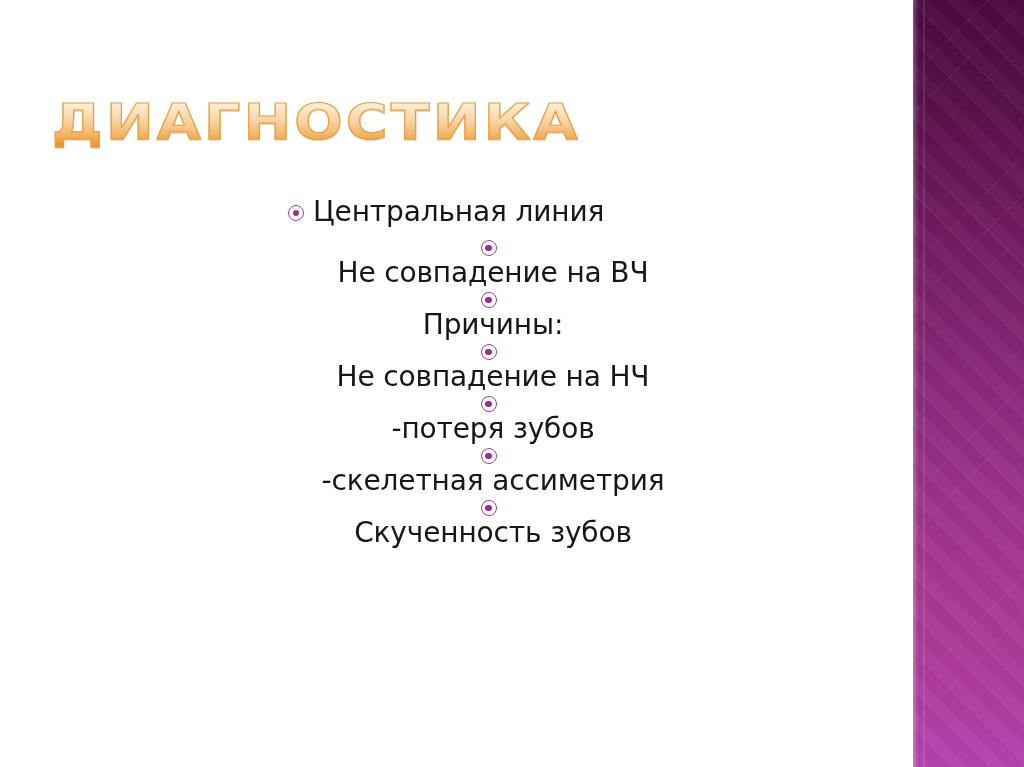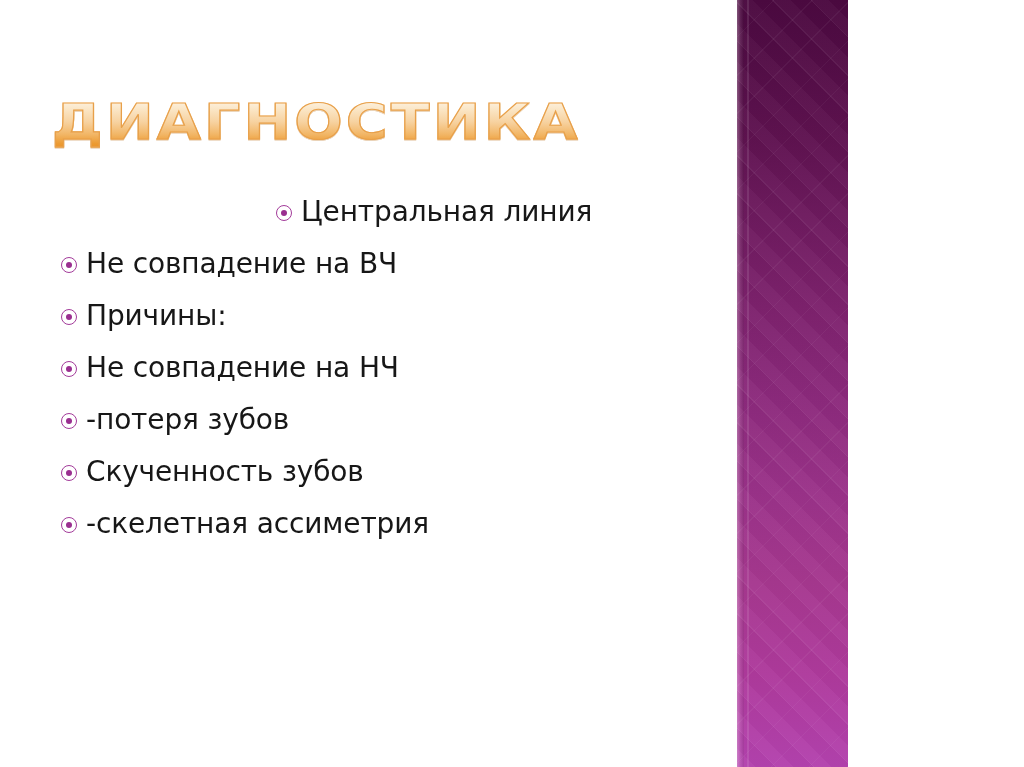--- a/index.html
+++ b/index.html
@@ -5,21 +5,21 @@
   html, body {
     margin: 0;
     padding: 0;
     background: #ffffff;
   }
   body {
     font-family: "DejaVu Sans", "Liberation Sans", sans-serif;
   }
   #slide {
     position: relative;
-    width: 848px;
+    width: 1024px;
     height: 767px;
     background: #ffffff;
     overflow: hidden;
   }
 
   
   #side-band {
     position: absolute;
     top: 0;
     right: 0;
@@ -111,34 +111,35 @@
     color: transparent;
     -webkit-text-fill-color: transparent;
     -webkit-text-stroke: 1.1px #e8a04a;
     paint-order: stroke fill;
     filter: drop-shadow(0.8px 1px 0.6px rgba(190,120,40,0.33));
   }
 
   
   #bullet-list {
     position: absolute;
-    left: 1px;
+    left: 13px;
     top: 186px;
     width: 900px;
   }
   .bullet-row {
     display: flex;
     align-items: center;
     height: 52px;
   }
   .bullet-row.indented {
     padding-left: 275px;
   }
   .bullet-row.normal {
     padding-left: 60px;
+    flex-direction: column;
   }
   .bullet-mark {
     flex: 0 0 auto;
     position: relative;
     width: 16px;
     height: 16px;
     margin-right: 9px;
     margin-top: 2px;
   }
   .bullet-mark .ring {
@@ -218,24 +219,24 @@
           <span class="ring"></span>
           <span class="dot"></span>
         </span>
         <span class="bullet-text">-потеря зубов</span>
       </div>
       <div class="bullet-row normal">
         <span class="bullet-mark">
           <span class="ring"></span>
           <span class="dot"></span>
         </span>
+        <span class="bullet-text">-скелетная ассиметрия</span>
+      </div>
+      <div class="bullet-row normal">
+        <span class="bullet-mark">
+          <span class="ring"></span>
+          <span class="dot"></span>
+        </span>
         <span class="bullet-text">Скученность зубов</span>
       </div>
-      <div class="bullet-row normal">
-        <span class="bullet-mark">
-          <span class="ring"></span>
-          <span class="dot"></span>
-        </span>
-        <span class="bullet-text">-скелетная ассиметрия</span>
-      </div>
     </div>
 
 </div>
 
 </body></html>

